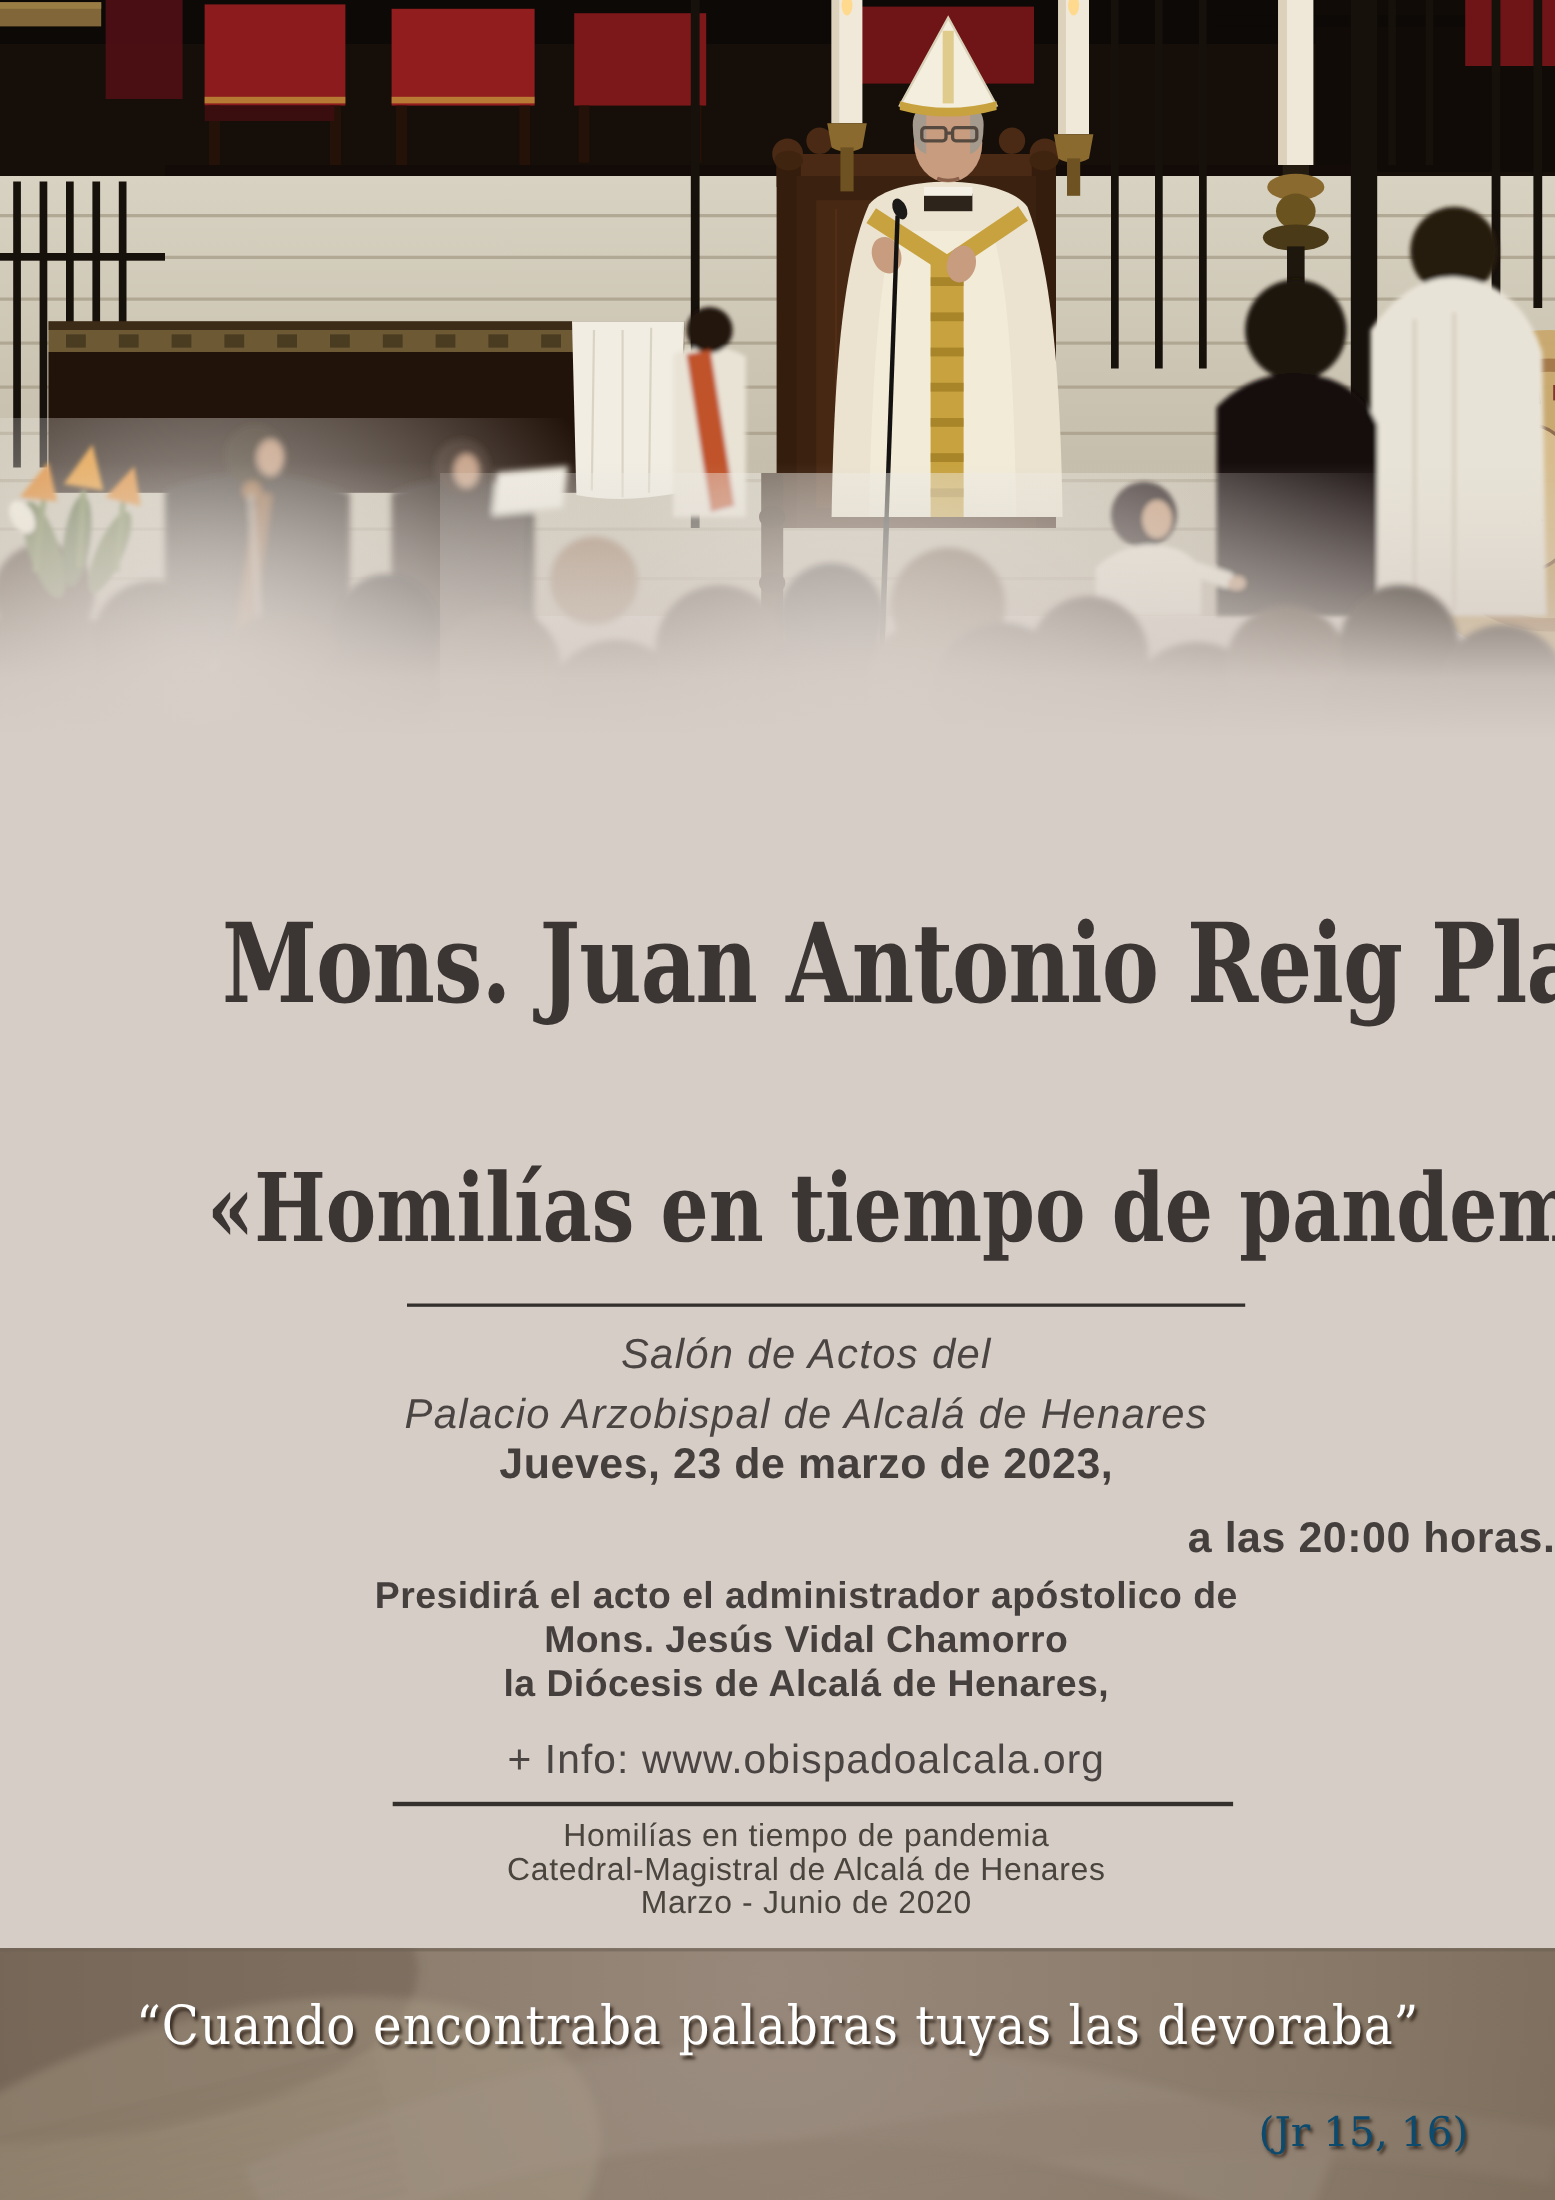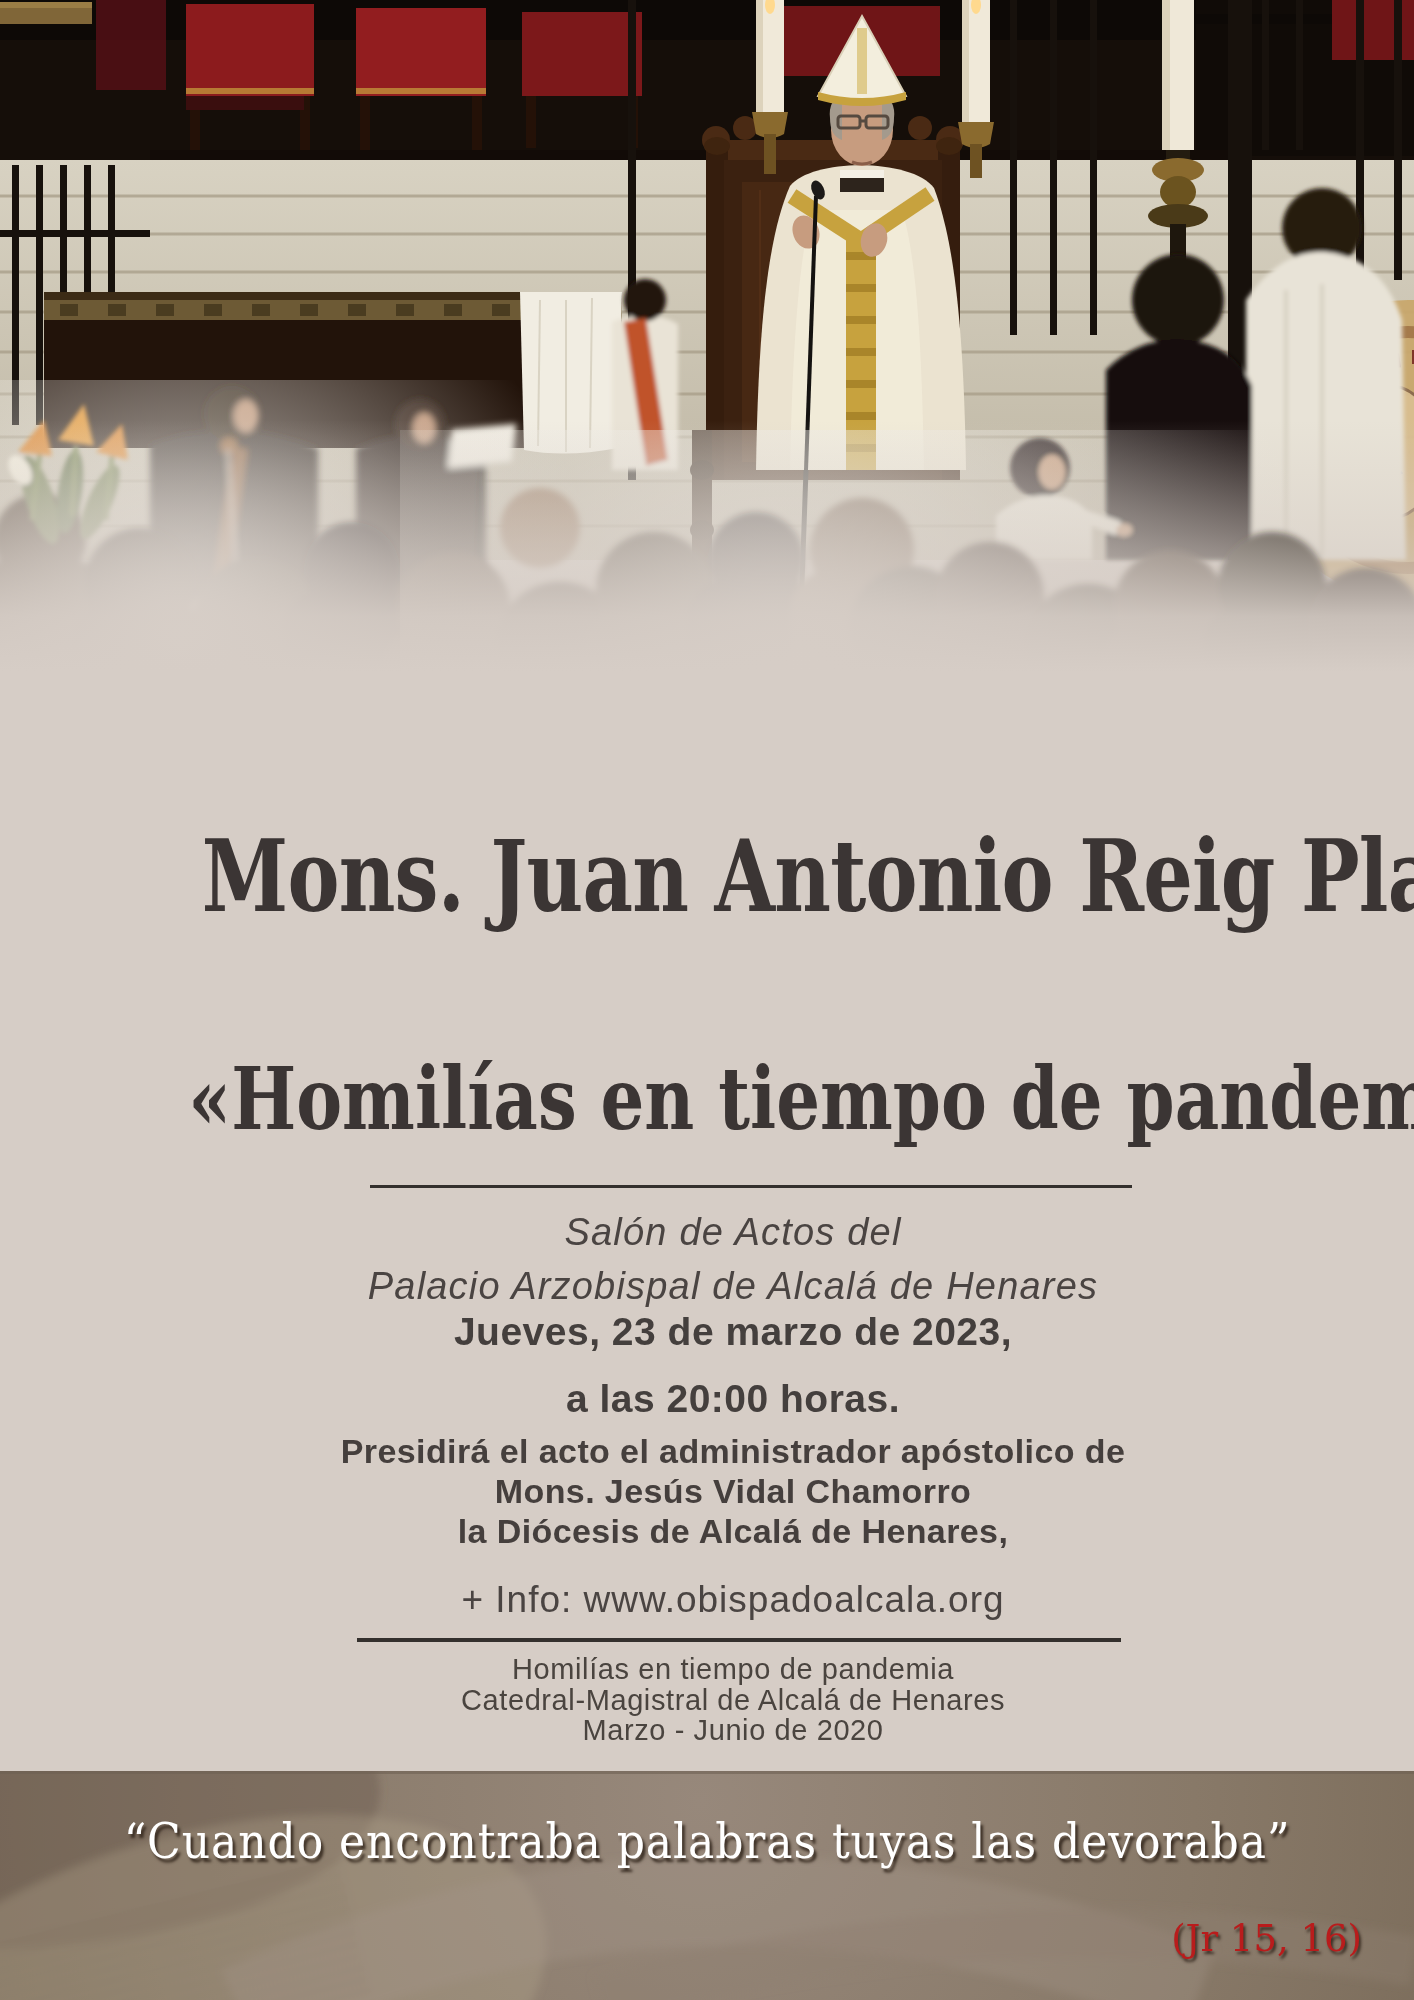--- a/index.html
+++ b/index.html
@@ -28,36 +28,36 @@
     top:1056px;
     font-family:"DejaVu Serif", serif; font-weight:700; font-size:86px; line-height:1;
     color:#3b3534; transform:scaleX(0.80); white-space:nowrap;
   }
   .divider { position:absolute; background:#34302d; }
   .divider-1 { left:370px; top:1185px; width:762px; height:3px; }
   .divider-2 { left:357px; top:1638px; width:764px; height:4px; }
 
   .venue  { top:1206px; font-size:38px; line-height:1.42; letter-spacing:1.2px; color:#4a4442;font-style:italic; }
   .date   { top:1310px; font-size:39px; font-weight:700; letter-spacing:.5px; color:#443f3d; }
-  .time   { top:1377px; font-size:39px; font-weight:700; letter-spacing:.5px; color:#443f3d; }
+  .time   { top:1377px; font-size:39px; font-weight:700; letter-spacing:.5px; color:#443f3d;text-align:right; }
   .presider { top:1432px; font-size:34px; font-weight:700; line-height:1.17; letter-spacing:.4px; color:#453f3d; }
   .info   { top:1579px; font-size:37px; letter-spacing:1px; color:#4a4442; }
   .footnote { top:1654px; font-size:29px; line-height:1.06; letter-spacing:.6px; color:#4a443f; }
 
   .band { position:absolute; top:1771px; left:0; width:1414px; height:236px; overflow:hidden; }
   .band svg { position:absolute; top:0; left:0; }
   .quote {
     position:absolute; top:42px; width:100%; text-align:center;
     font-family:"DejaVu Serif", serif; font-size:49px; line-height:1.2; color:#ffffff;
     transform:scaleX(0.9); white-space:nowrap; letter-spacing:1px;
     text-shadow:3px 4px 3px rgba(45,33,24,0.85);
   }
   .quote-ref {
-    position:absolute; top:146px; right:52px;
-    font-family:"DejaVu Serif", serif; font-size:37px; color:#b91c1c;
+    position:absolute; top:146px; right:79px;
+    font-family:"DejaVu Serif", serif; font-size:37px; color:#0c4a6e;
     text-shadow:2px 3px 3px rgba(45,33,24,0.85);
   }
 </style>
 </head>
 <body>
 
 <div class="poster">
 
   <div class="hero">
     <svg width="1414" height="680" viewBox="0 0 1414 680" xmlns="http://www.w3.org/2000/svg">

